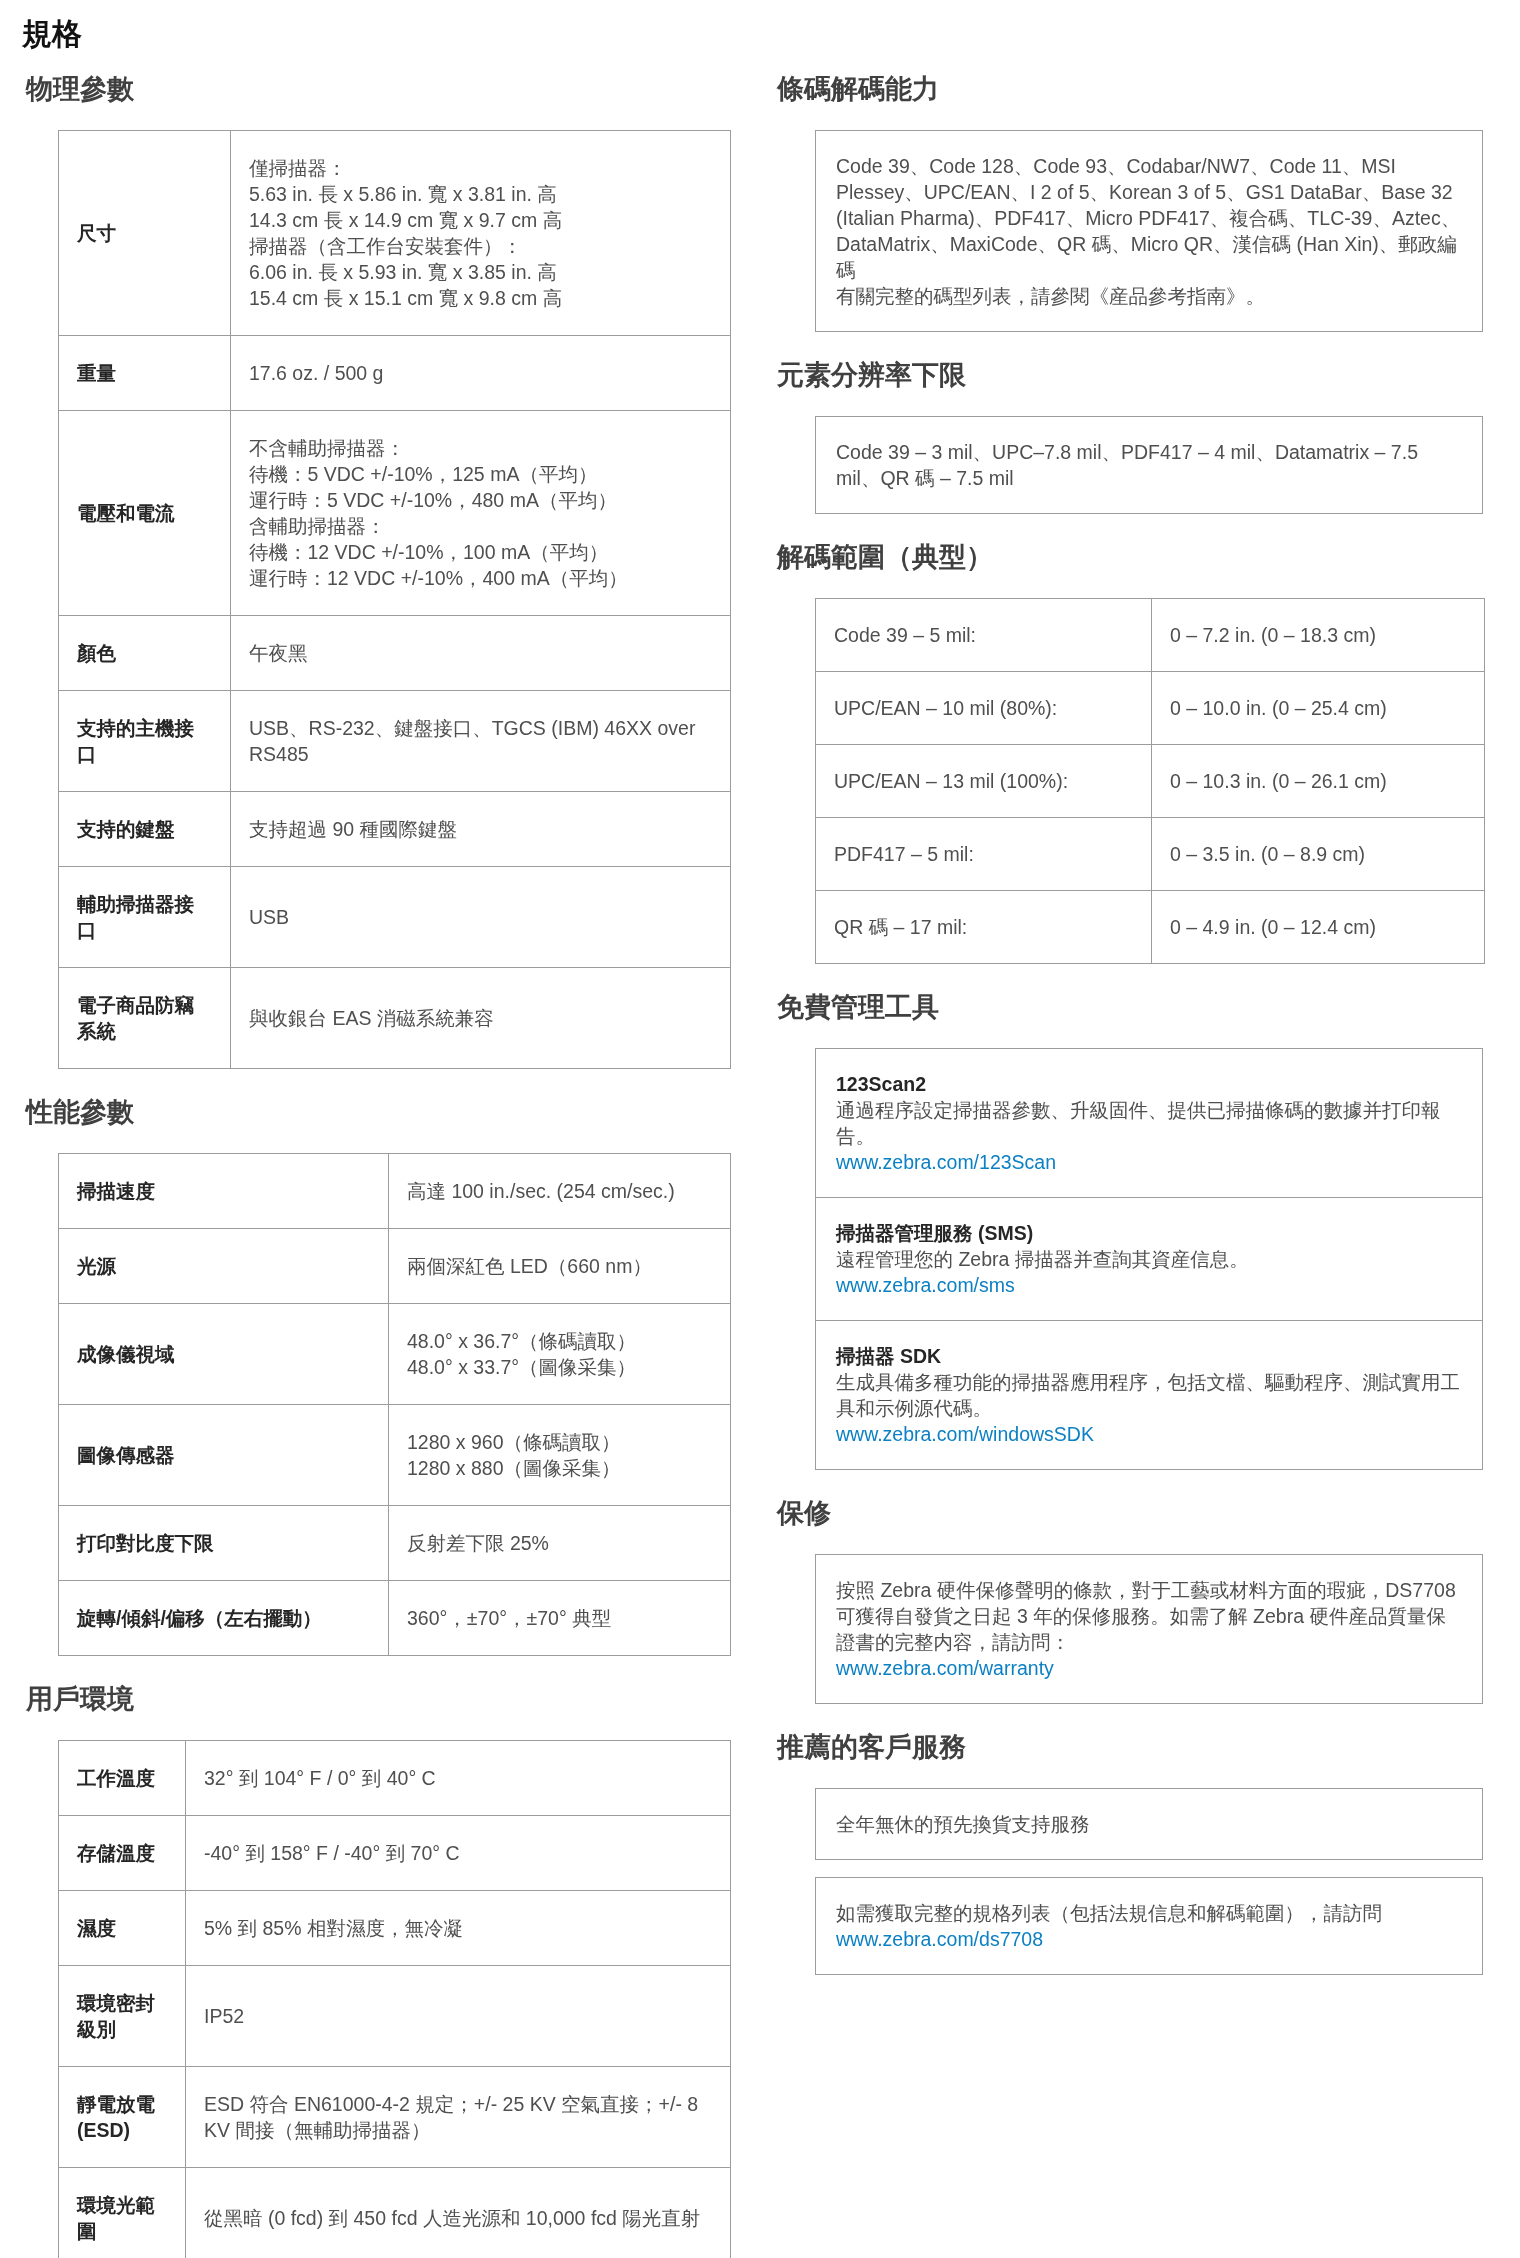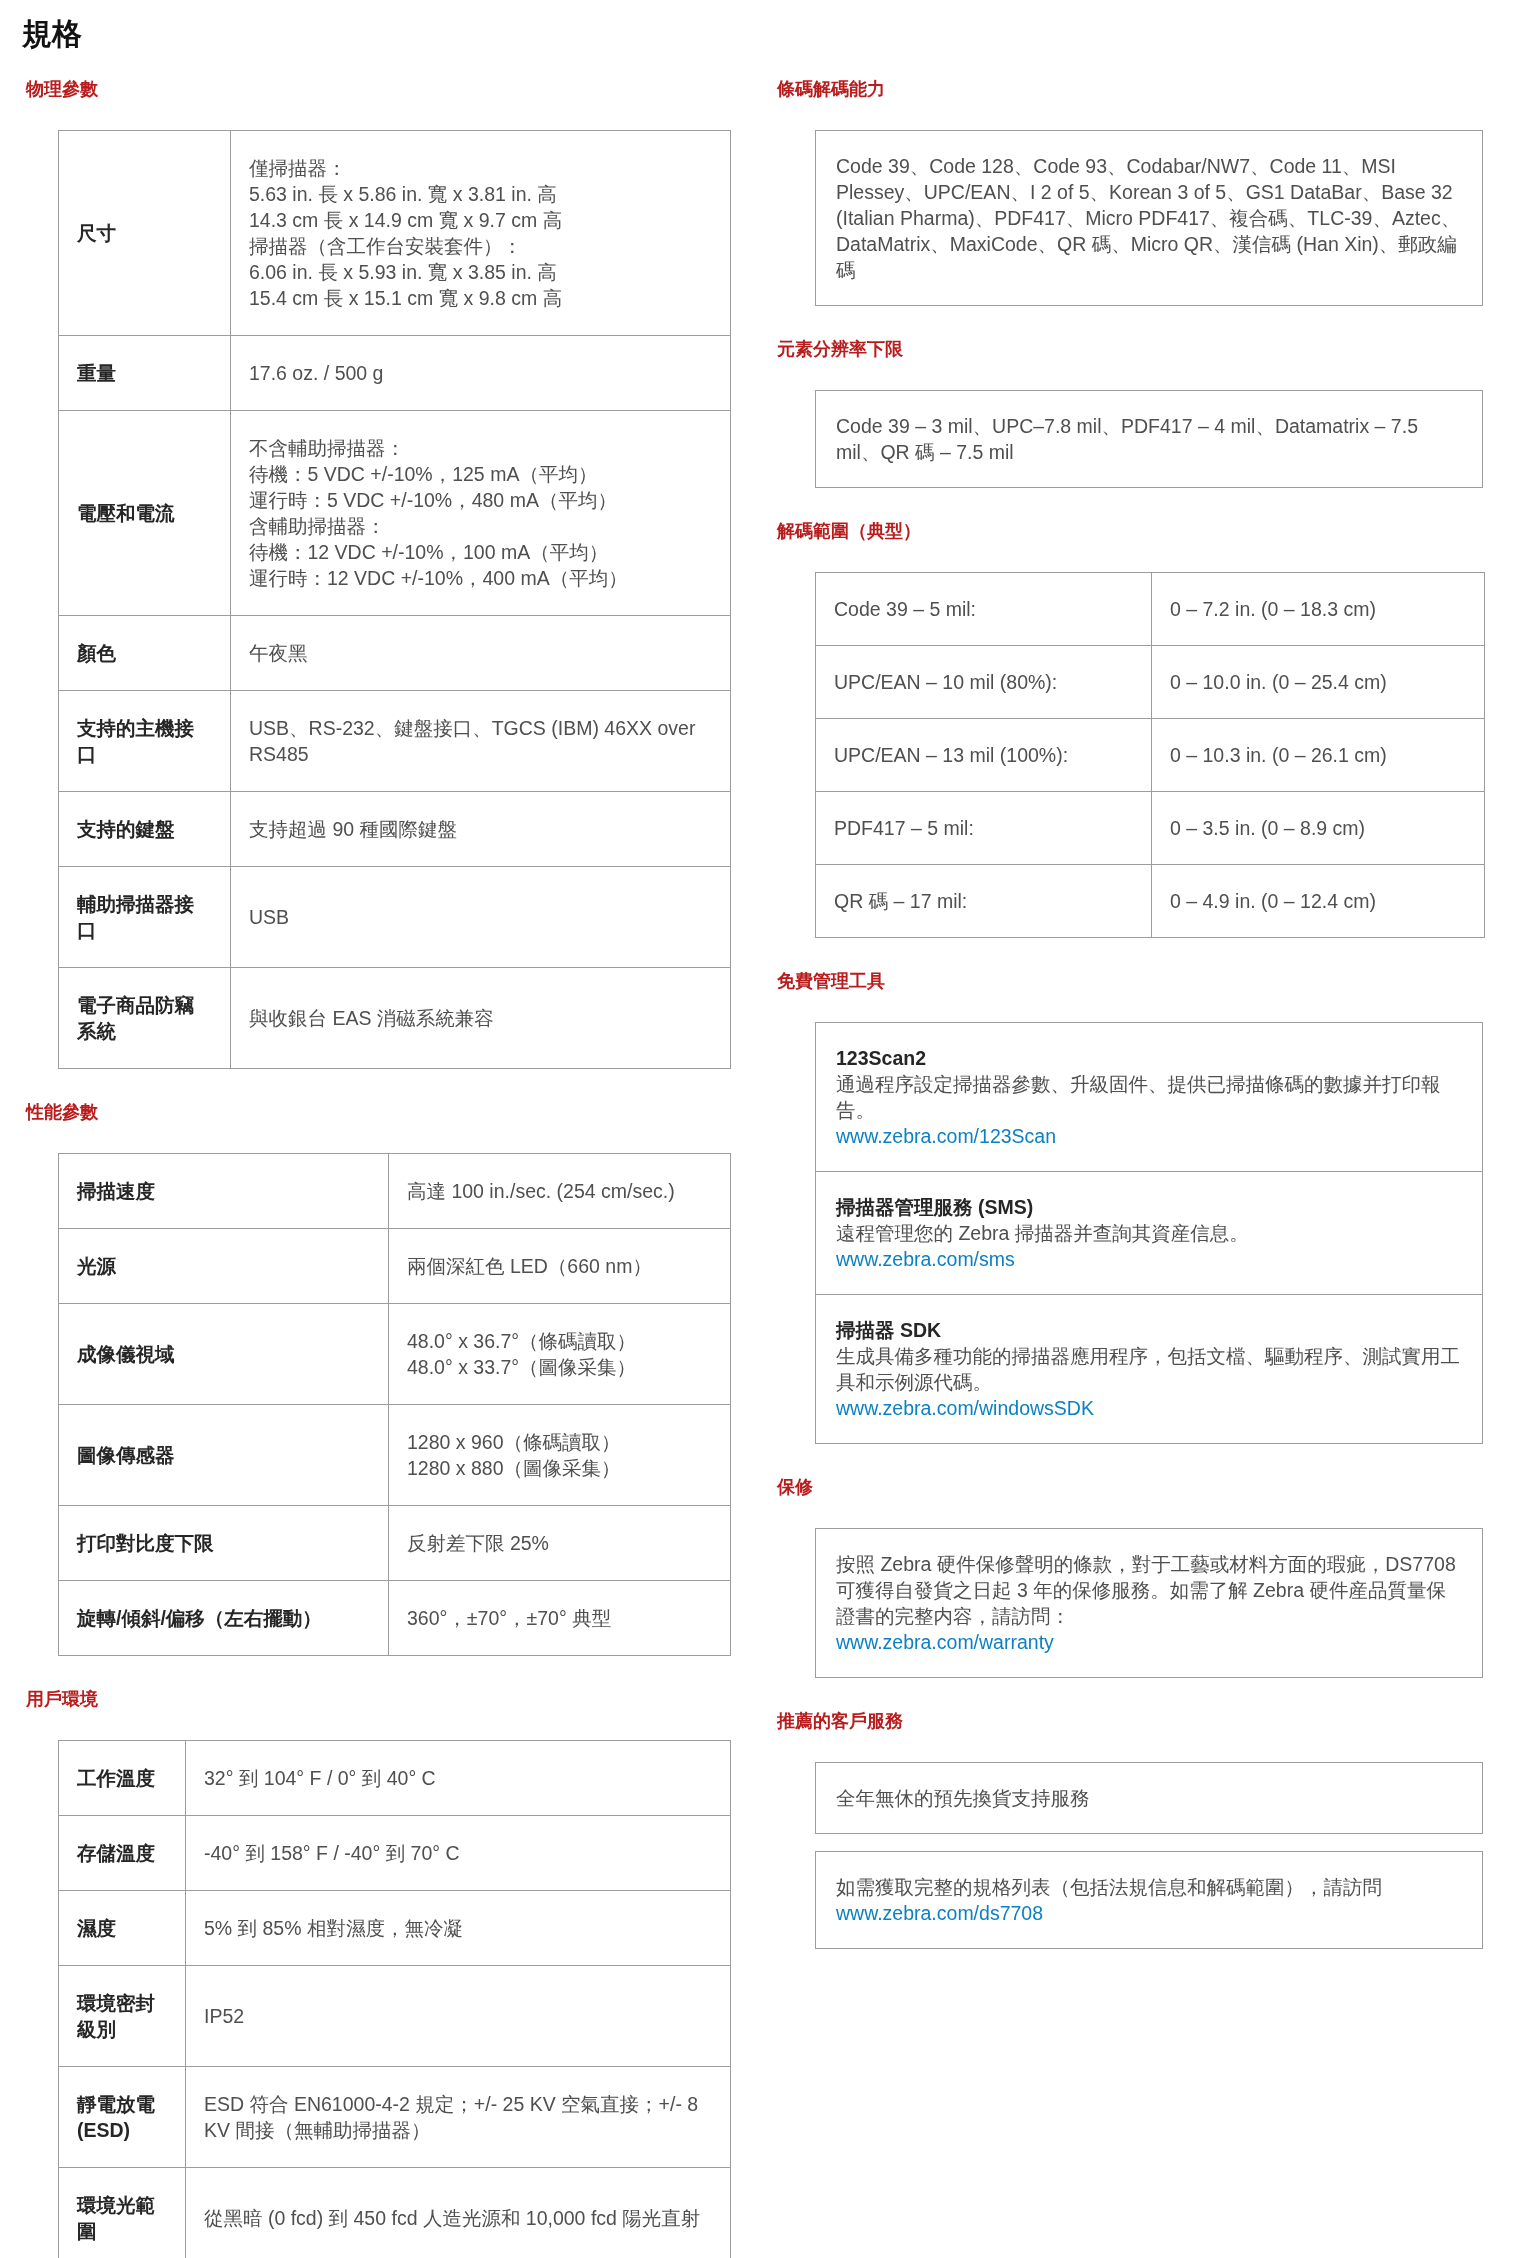--- a/index.html
+++ b/index.html
@@ -11,21 +11,21 @@
   }
   .page{padding:10px 37px 24px 22px;box-sizing:border-box;}
   h1.page-title{
     font-size:30px;line-height:36px;color:#121212;font-weight:bold;
     margin:6px 0 14px 0;
   }
   .columns{display:flex;}
   .col-left{width:709px;flex:none;}
   .col-right{width:706px;flex:none;margin-left:46px;}
   h2.section-heading{
-    font-size:18px;line-height:34px;color:#b91c1c;font-weight:bold;
+    font-size:27px;line-height:34px;color:#404040;font-weight:bold;
     margin:26px 0 24px 4px;
   }
   .col-right h2.section-heading{margin-left:0;}
   .col-left h2.section-heading:first-child,
   .col-right h2.section-heading:first-child{margin-top:6px;}
 
   
   table.spec-table{
     border-collapse:collapse;table-layout:fixed;width:673px;
     margin-left:36px;font-size:19.5px;
@@ -242,20 +242,21 @@
         </tbody>
       </table>
 
     </div>
 
     <div class="col-right">
 
       <h2 class="section-heading">條碼解碼能力</h2>
       <div class="box">
         <p>Code 39、Code 128、Code 93、Codabar/NW7、Code 11、MSI Plessey、UPC/EAN、I 2 of 5、Korean 3 of 5、GS1 DataBar、Base 32 (Italian Pharma)、PDF417、Micro PDF417、複合碼、TLC-39、Aztec、DataMatrix、MaxiCode、QR 碼、Micro QR、漢信碼 (Han Xin)、郵政編碼</p>
+        <p>有關完整的碼型列表，請參閱《産品參考指南》。</p>
       </div>
 
       <h2 class="section-heading">元素分辨率下限</h2>
       <div class="box">
         <p>Code 39 – 3 mil、UPC–7.8 mil、PDF417 – 4 mil、Datamatrix – 7.5 mil、QR 碼 – 7.5 mil</p>
       </div>
 
       <h2 class="section-heading">解碼範圍（典型）</h2>
       <table class="range-table">
         <colgroup>

